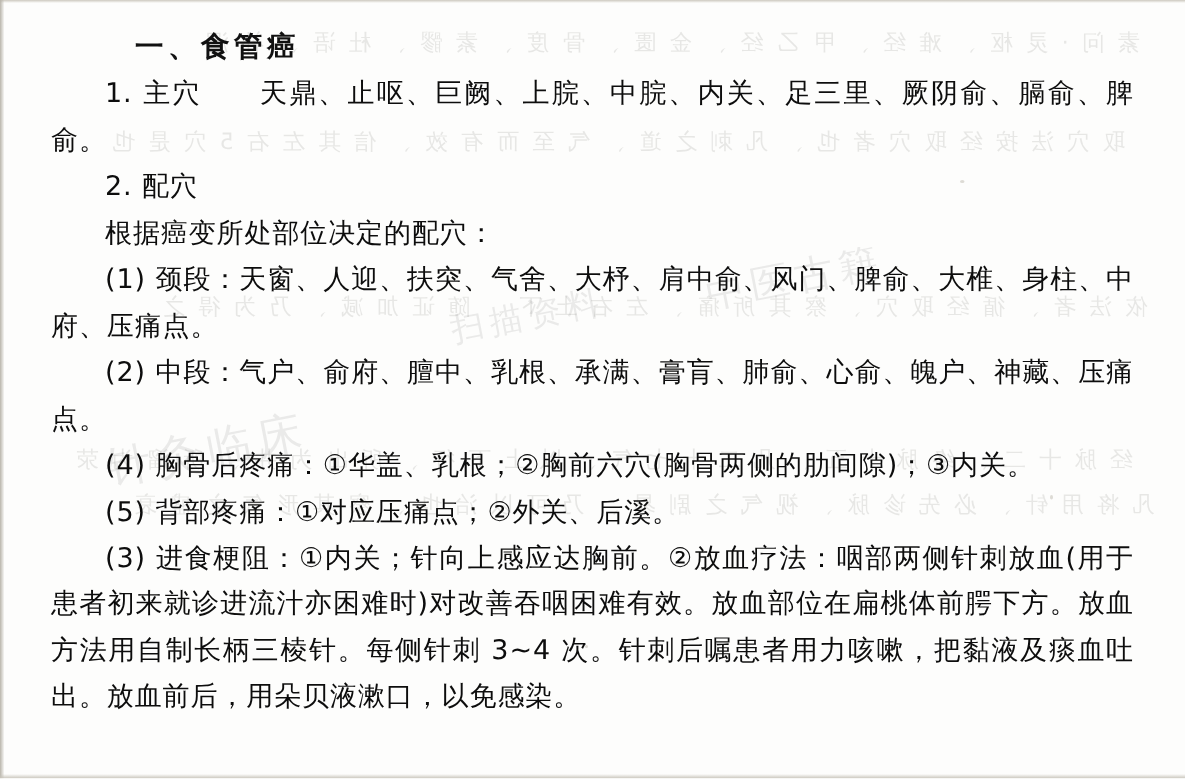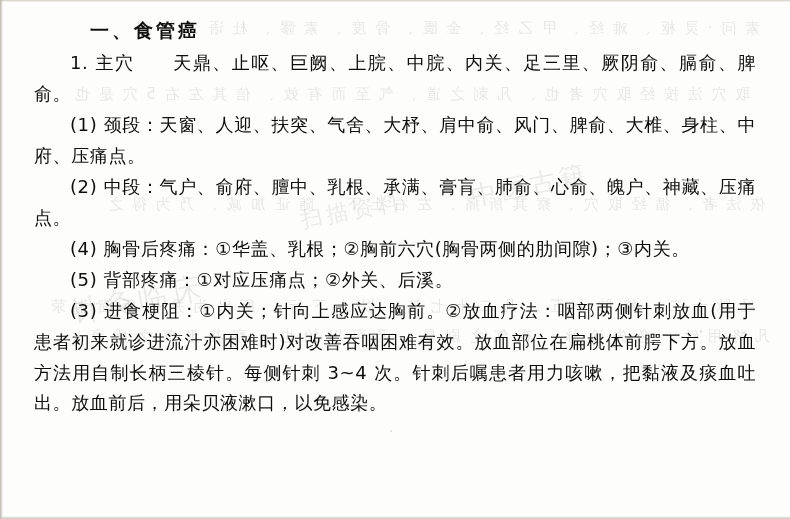--- a/index.html
+++ b/index.html
@@ -122,20 +122,22 @@
 
   <div class="speckle" style="left:120px; top:60px; width:2px; height:2px;"></div>
   <div class="speckle" style="left:640px; top:120px; width:3px; height:2px;"></div>
   <div class="speckle" style="left:390px; top:430px; width:2px; height:2px;"></div>
   <div class="speckle" style="left:700px; top:330px; width:2px; height:3px;"></div>
 
   <div class="content">
     <h1 class="heading">一、食管癌</h1>
     <div id="body-text">
         <p class="line indent2">1. 主穴　　天鼎、止呕、巨阙、上脘、中脘、内关、足三里、厥阴俞、膈俞、脾俞。</p>
+        <p class="line indent2">2. 配穴</p>
+        <p class="line indent2">根据癌变所处部位决定的配穴：</p>
         <p class="line indent2">(1) 颈段：天窗、人迎、扶突、气舍、大杼、肩中俞、风门、脾俞、大椎、身柱、中府、压痛点。</p>
         <p class="line indent2">(2) 中段：气户、俞府、膻中、乳根、承满、膏肓、肺俞、心俞、魄户、神藏、压痛点。</p>
         <p class="line indent2">(4) 胸骨后疼痛：①华盖、乳根；②胸前六穴(胸骨两侧的肋间隙)；③内关。</p>
         <p class="line indent2">(5) 背部疼痛：①对应压痛点；②外关、后溪。</p>
         <p class="line indent2">(3) 进食梗阻：①内关；针向上感应达胸前。②放血疗法：咽部两侧针刺放血(用于患者初来就诊进流汁亦困难时)对改善吞咽困难有效。放血部位在扁桃体前腭下方。放血方法用自制长柄三棱针。每侧针刺 3~4 次。针刺后嘱患者用力咳嗽，把黏液及痰血吐出。放血前后，用朵贝液漱口，以免感染。</p>
       </div>
   </div>
 
 </div>
 

